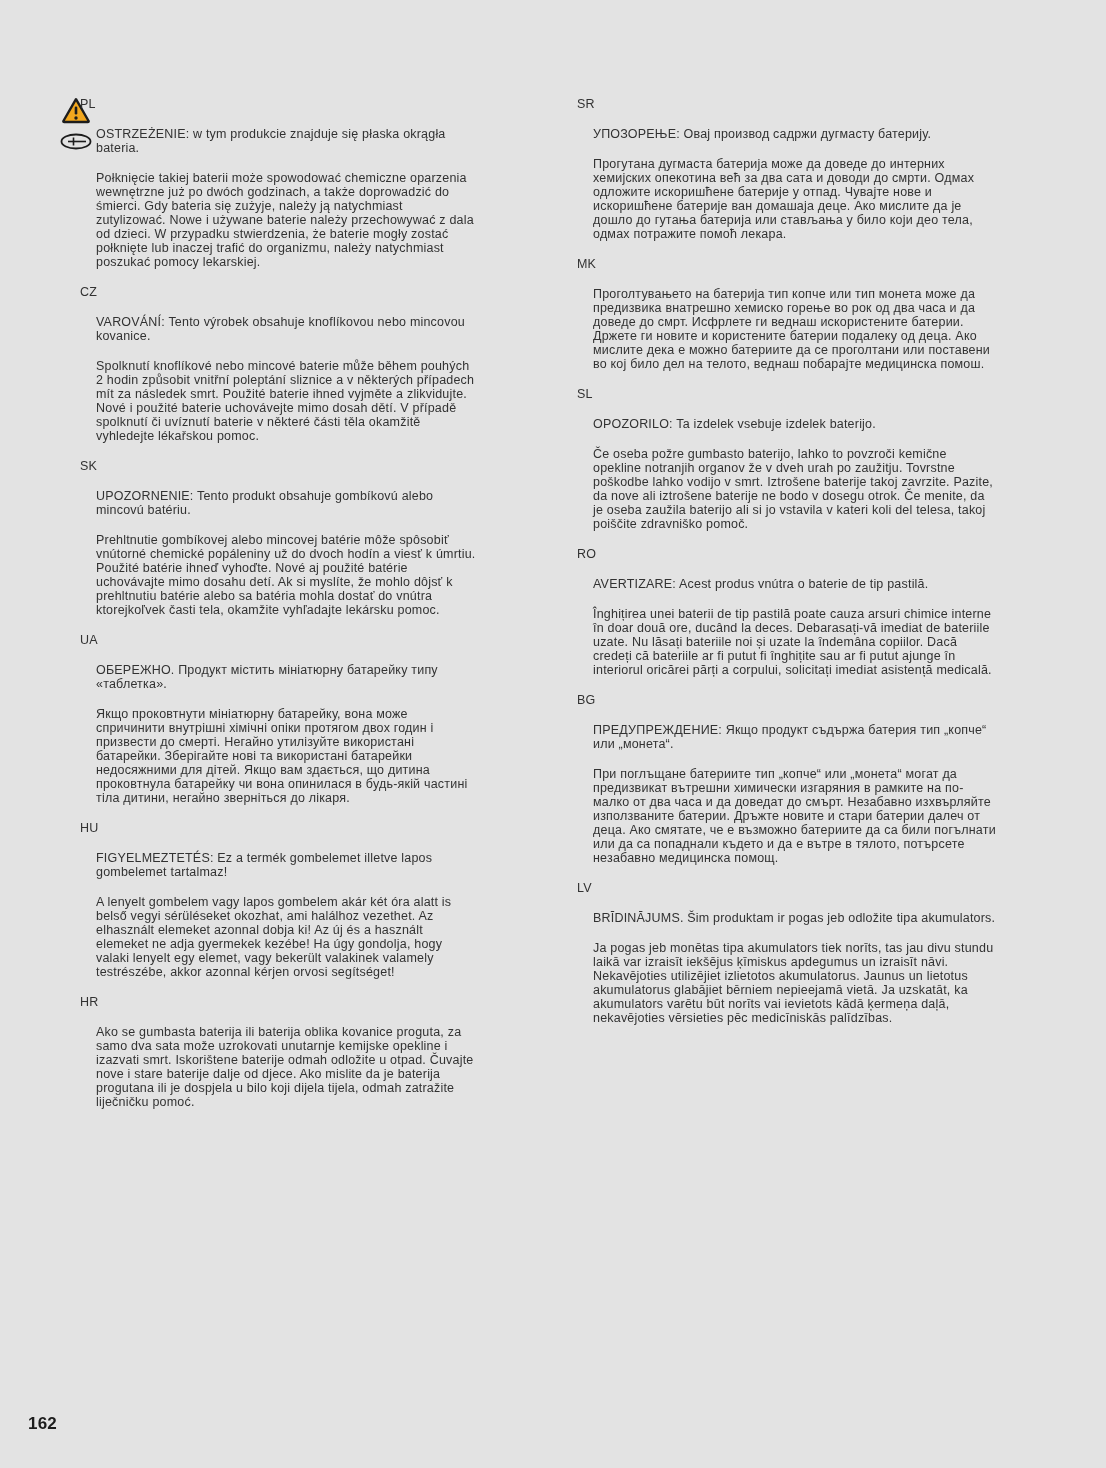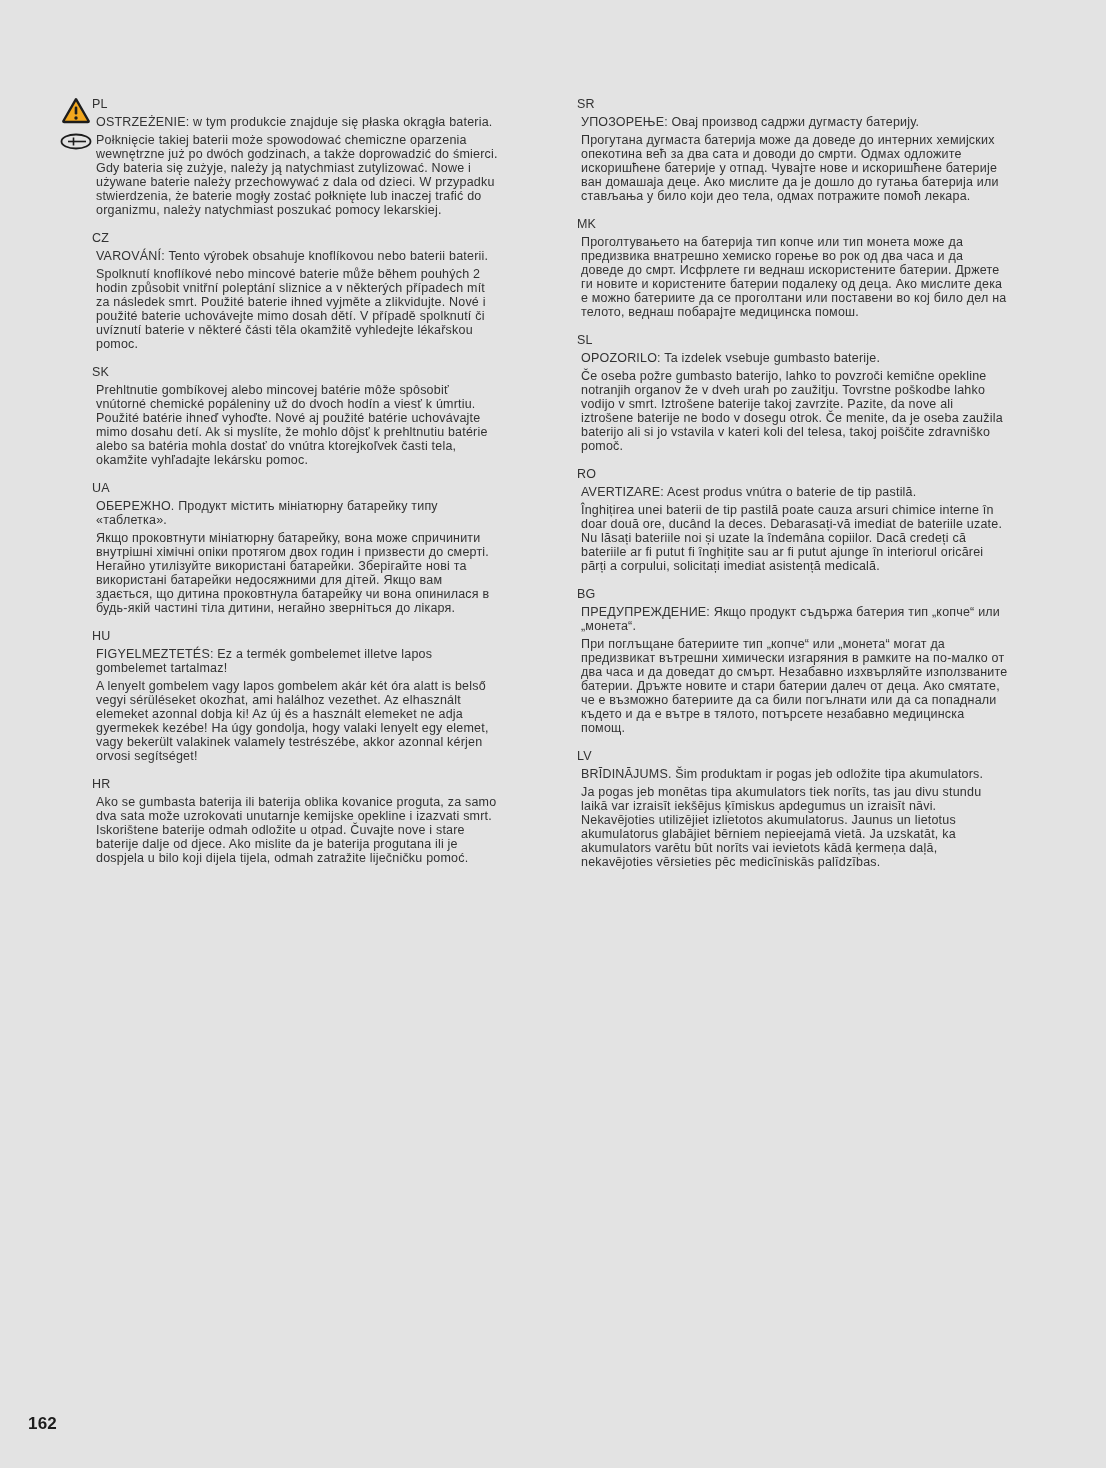--- a/index.html
+++ b/index.html
@@ -26,30 +26,30 @@
     width: 36px;
     display: flex;
     flex-direction: column;
     align-items: center;
     gap: 5px;
   }
   .col {
     position: absolute;
     top: 97px;
   }
-  .col-left  { left: 92px;  width: 412px; }
+  .col-left  { left: 80px;  width: 412px; }
   .col-right { left: 577px; width: 436px; }
   .lang-section { margin: 0 0 14px 0; }
   .lang-code {
     font-size: 12.5px;
     line-height: 14px;
     letter-spacing: 0.2px;
   }
   .lang-section p {
-    margin: 4px;
+    margin: 16px;
     font-size: 12.5px;
     line-height: 14px;
     letter-spacing: 0.2px;
   }
   .page-number {
     position: absolute;
     left: 28px;
     top: 1414px;
     font-size: 17px;
     font-weight: 700;
@@ -80,25 +80,26 @@
   </div>
 
   <div class="col col-left">
     <section class="lang-section">
       <div class="lang-code">PL</div>
       <p>OSTRZEŻENIE: w tym produkcie znajduje się płaska okrągła bateria.</p>
       <p>Połknięcie takiej baterii może spowodować chemiczne oparzenia wewnętrzne już po dwóch godzinach, a także doprowadzić do śmierci. Gdy bateria się zużyje, należy ją natychmiast zutylizować. Nowe i używane baterie należy przechowywać z dala od dzieci. W przypadku stwierdzenia, że baterie mogły zostać połknięte lub inaczej trafić do organizmu, należy natychmiast poszukać pomocy lekarskiej.</p>
     </section>
     <section class="lang-section">
       <div class="lang-code">CZ</div>
-      <p>VAROVÁNÍ: Tento výrobek obsahuje knoflíkovou nebo baterii baterii.</p>
+      <p>VAROVÁNÍ: Tento výrobek obsahuje knoflíkovou nebo mincovou kovanice.</p>
       <p>Spolknutí knoflíkové nebo mincové baterie může během pouhých 2 hodin způsobit vnitřní poleptání sliznice a v některých případech mít za následek smrt. Použité baterie ihned vyjměte a zlikvidujte. Nové i použité baterie uchovávejte mimo dosah dětí. V případě spolknutí či uvíznutí baterie v některé části těla okamžitě vyhledejte lékařskou pomoc.</p>
     </section>
     <section class="lang-section">
       <div class="lang-code">SK</div>
+      <p>UPOZORNENIE: Tento produkt obsahuje gombíkovú alebo mincovú batériu.</p>
       <p>Prehltnutie gombíkovej alebo mincovej batérie môže spôsobiť vnútorné chemické popáleniny už do dvoch hodín a viesť k úmrtiu. Použité batérie ihneď vyhoďte. Nové aj použité batérie uchovávajte mimo dosahu detí. Ak si myslíte, že mohlo dôjsť k prehltnutiu batérie alebo sa batéria mohla dostať do vnútra ktorejkoľvek časti tela, okamžite vyhľadajte lekársku pomoc.</p>
     </section>
     <section class="lang-section">
       <div class="lang-code">UA</div>
       <p>ОБЕРЕЖНО. Продукт містить мініатюрну батарейку типу «таблетка».</p>
       <p>Якщо проковтнути мініатюрну батарейку, вона може спричинити внутрішні хімічні опіки протягом двох годин і призвести до смерті. Негайно утилізуйте використані батарейки. Зберігайте нові та використані батарейки недосяжними для дітей. Якщо вам здається, що дитина проковтнула батарейку чи вона опинилася в будь-якій частині тіла дитини, негайно зверніться до лікаря.</p>
     </section>
     <section class="lang-section">
       <div class="lang-code">HU</div>
       <p>FIGYELMEZTETÉS: Ez a termék gombelemet illetve lapos gombelemet tartalmaz!</p>
@@ -115,21 +116,21 @@
       <div class="lang-code">SR</div>
       <p>УПОЗОРЕЊЕ: Овај производ садржи дугмасту батерију.</p>
       <p>Прогутана дугмаста батерија може да доведе до интерних хемијских опекотина већ за два сата и доводи до смрти. Одмах одложите искоришћене батерије у отпад. Чувајте нове и искоришћене батерије ван домашаја деце. Ако мислите да је дошло до гутања батерија или стављања у било који део тела, одмах потражите помоћ лекара.</p>
     </section>
     <section class="lang-section">
       <div class="lang-code">MK</div>
       <p>Проголтувањето на батерија тип копче или тип монета може да предизвика внатрешно хемиско горење во рок од два часа и да доведе до смрт. Исфрлете ги веднаш искористените батерии. Држете ги новите и користените батерии подалеку од деца. Ако мислите дека е можно батериите да се проголтани или поставени во кој било дел на телото, веднаш побарајте медицинска помош.</p>
     </section>
     <section class="lang-section">
       <div class="lang-code">SL</div>
-      <p>OPOZORILO: Ta izdelek vsebuje gumbasto baterije.</p>
+      <p>OPOZORILO: Ta izdelek vsebuje izdelek baterijo.</p>
       <p>Če oseba požre gumbasto baterijo, lahko to povzroči kemične opekline notranjih organov že v dveh urah po zaužitju. Tovrstne poškodbe lahko vodijo v smrt. Iztrošene baterije takoj zavrzite. Pazite, da nove ali iztrošene baterije ne bodo v dosegu otrok. Če menite, da je oseba zaužila baterijo ali si jo vstavila v kateri koli del telesa, takoj poiščite zdravniško pomoč.</p>
     </section>
     <section class="lang-section">
       <div class="lang-code">RO</div>
       <p>AVERTIZARE: Acest produs vnútra o baterie de tip pastilă.</p>
       <p>Înghițirea unei baterii de tip pastilă poate cauza arsuri chimice interne în doar două ore, ducând la deces. Debarasați-vă imediat de bateriile uzate. Nu lăsați bateriile noi și uzate la îndemâna copiilor. Dacă credeți că bateriile ar fi putut fi înghițite sau ar fi putut ajunge în interiorul oricărei părți a corpului, solicitați imediat asistență medicală.</p>
     </section>
     <section class="lang-section">
       <div class="lang-code">BG</div>
       <p>ПРЕДУПРЕЖДЕНИЕ: Якщо продукт съдържа батерия тип „копче“ или „монета“.</p>

